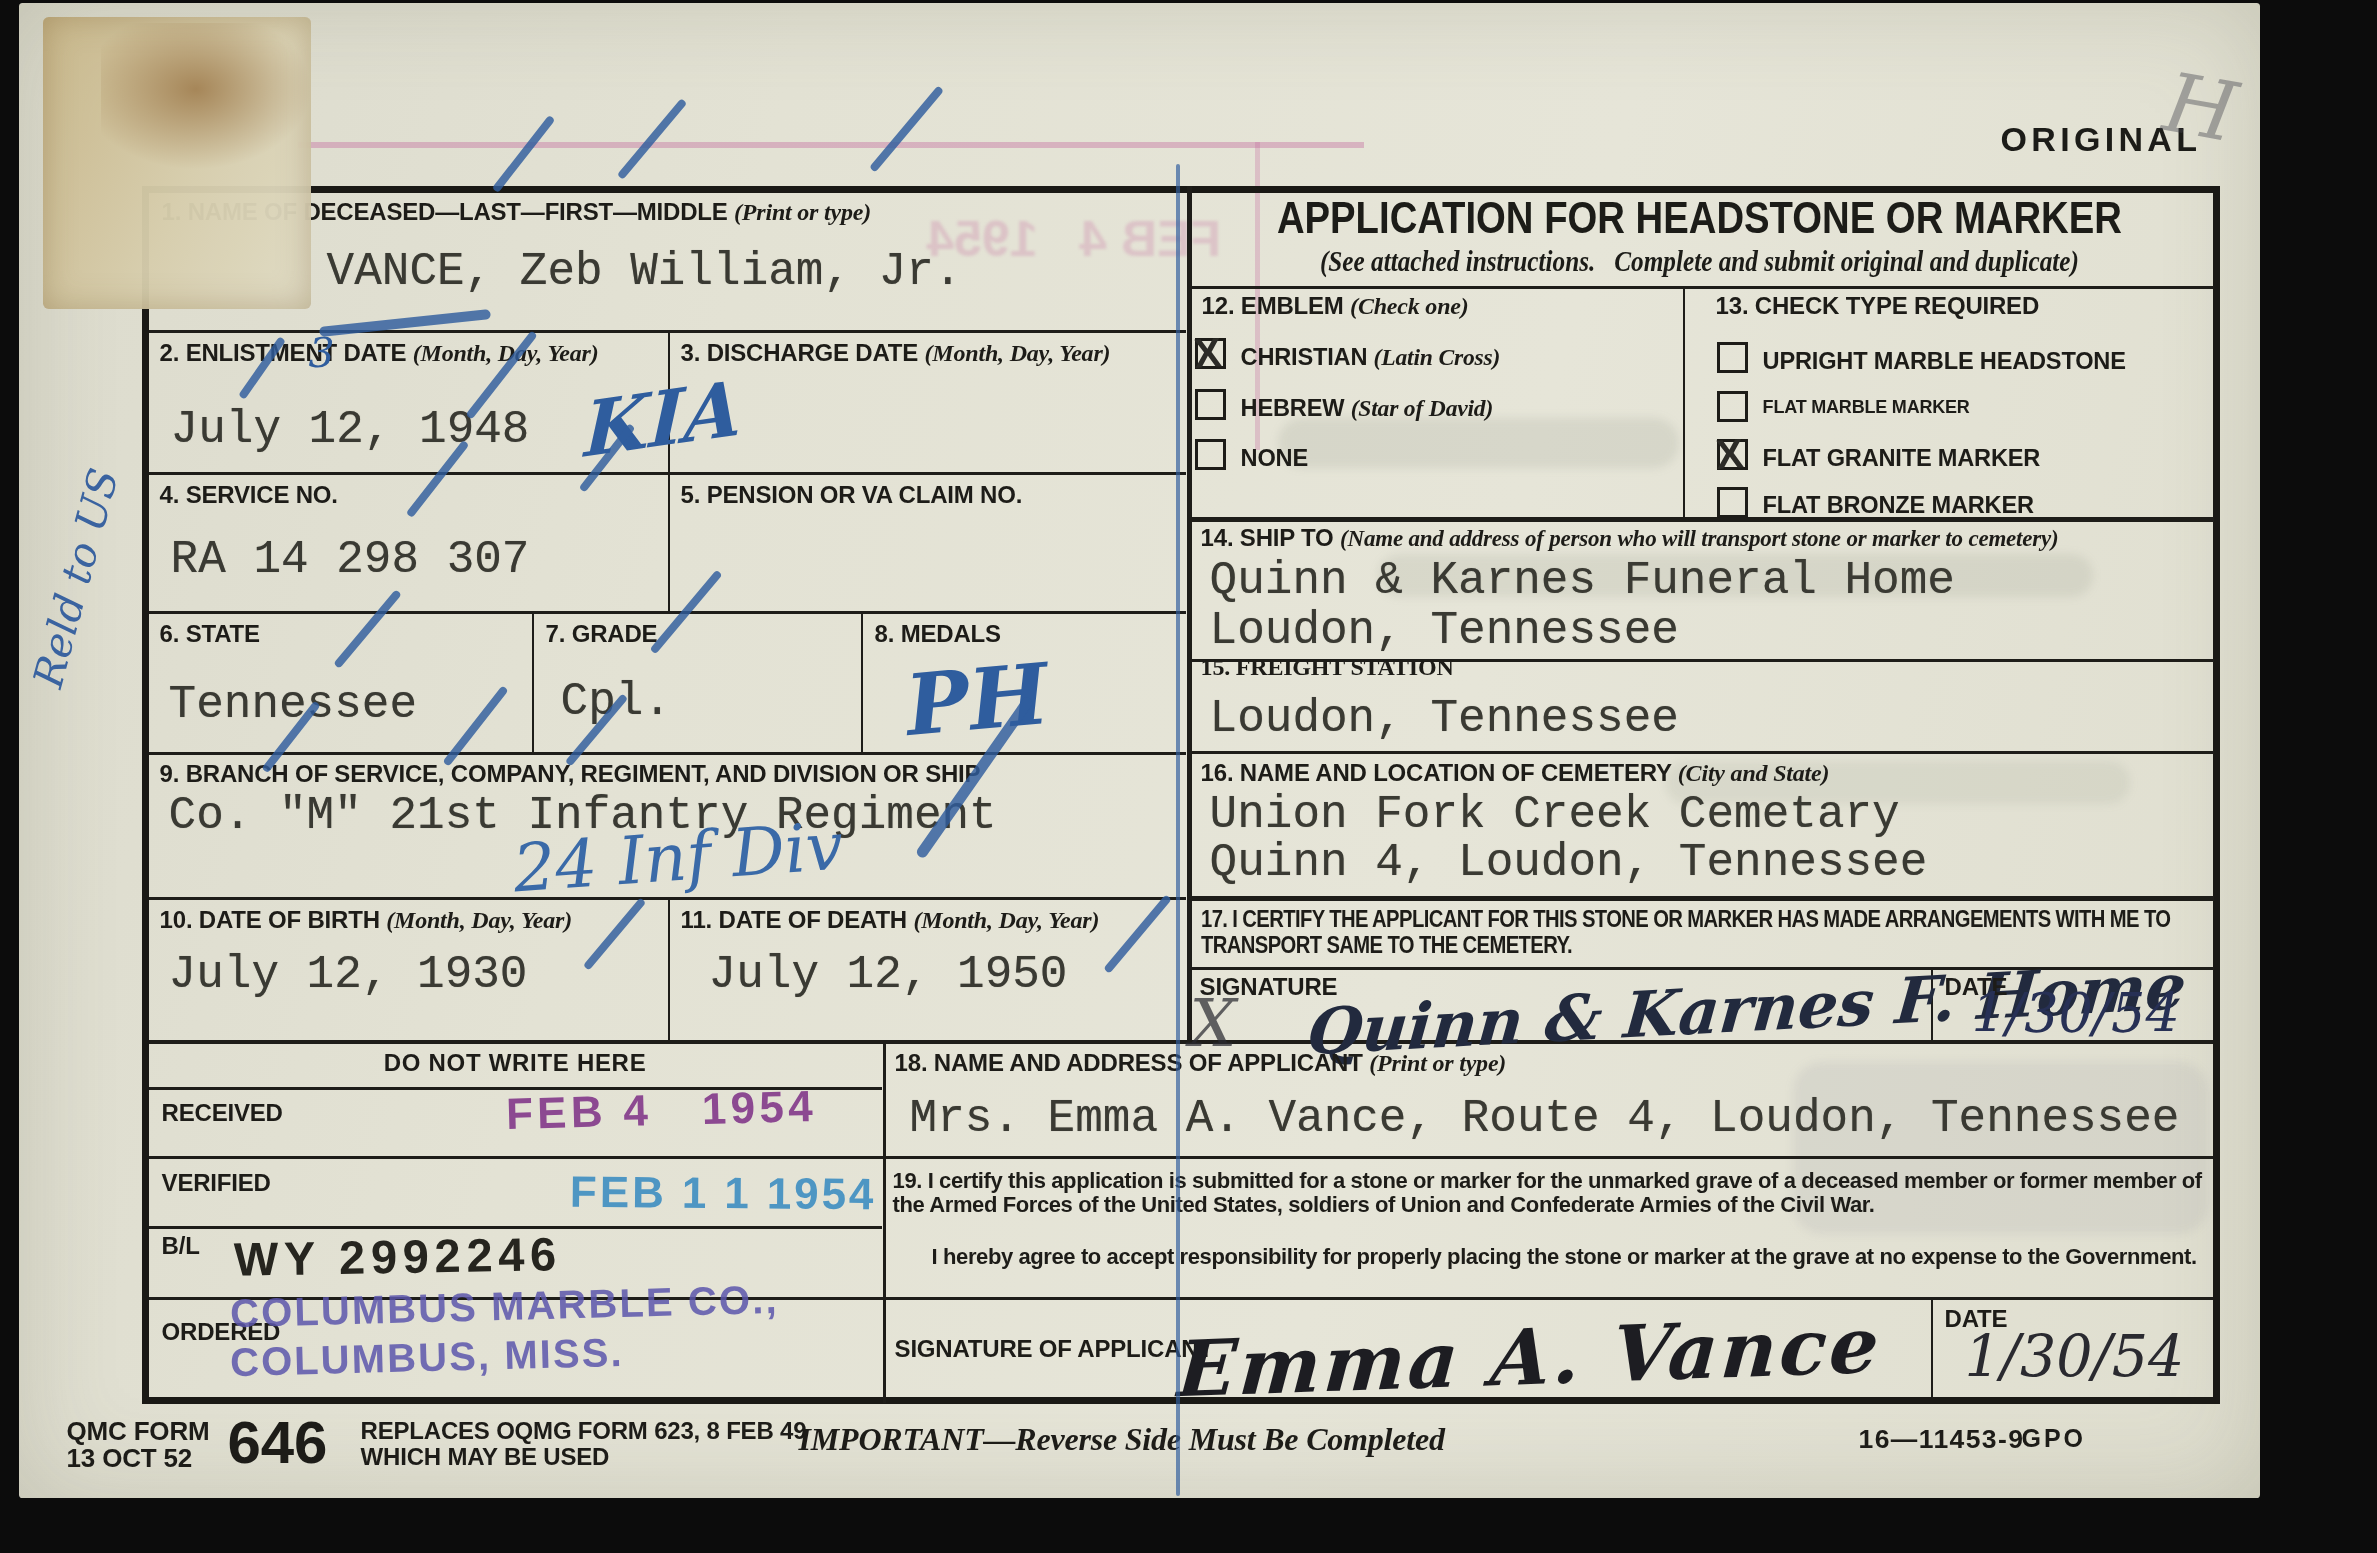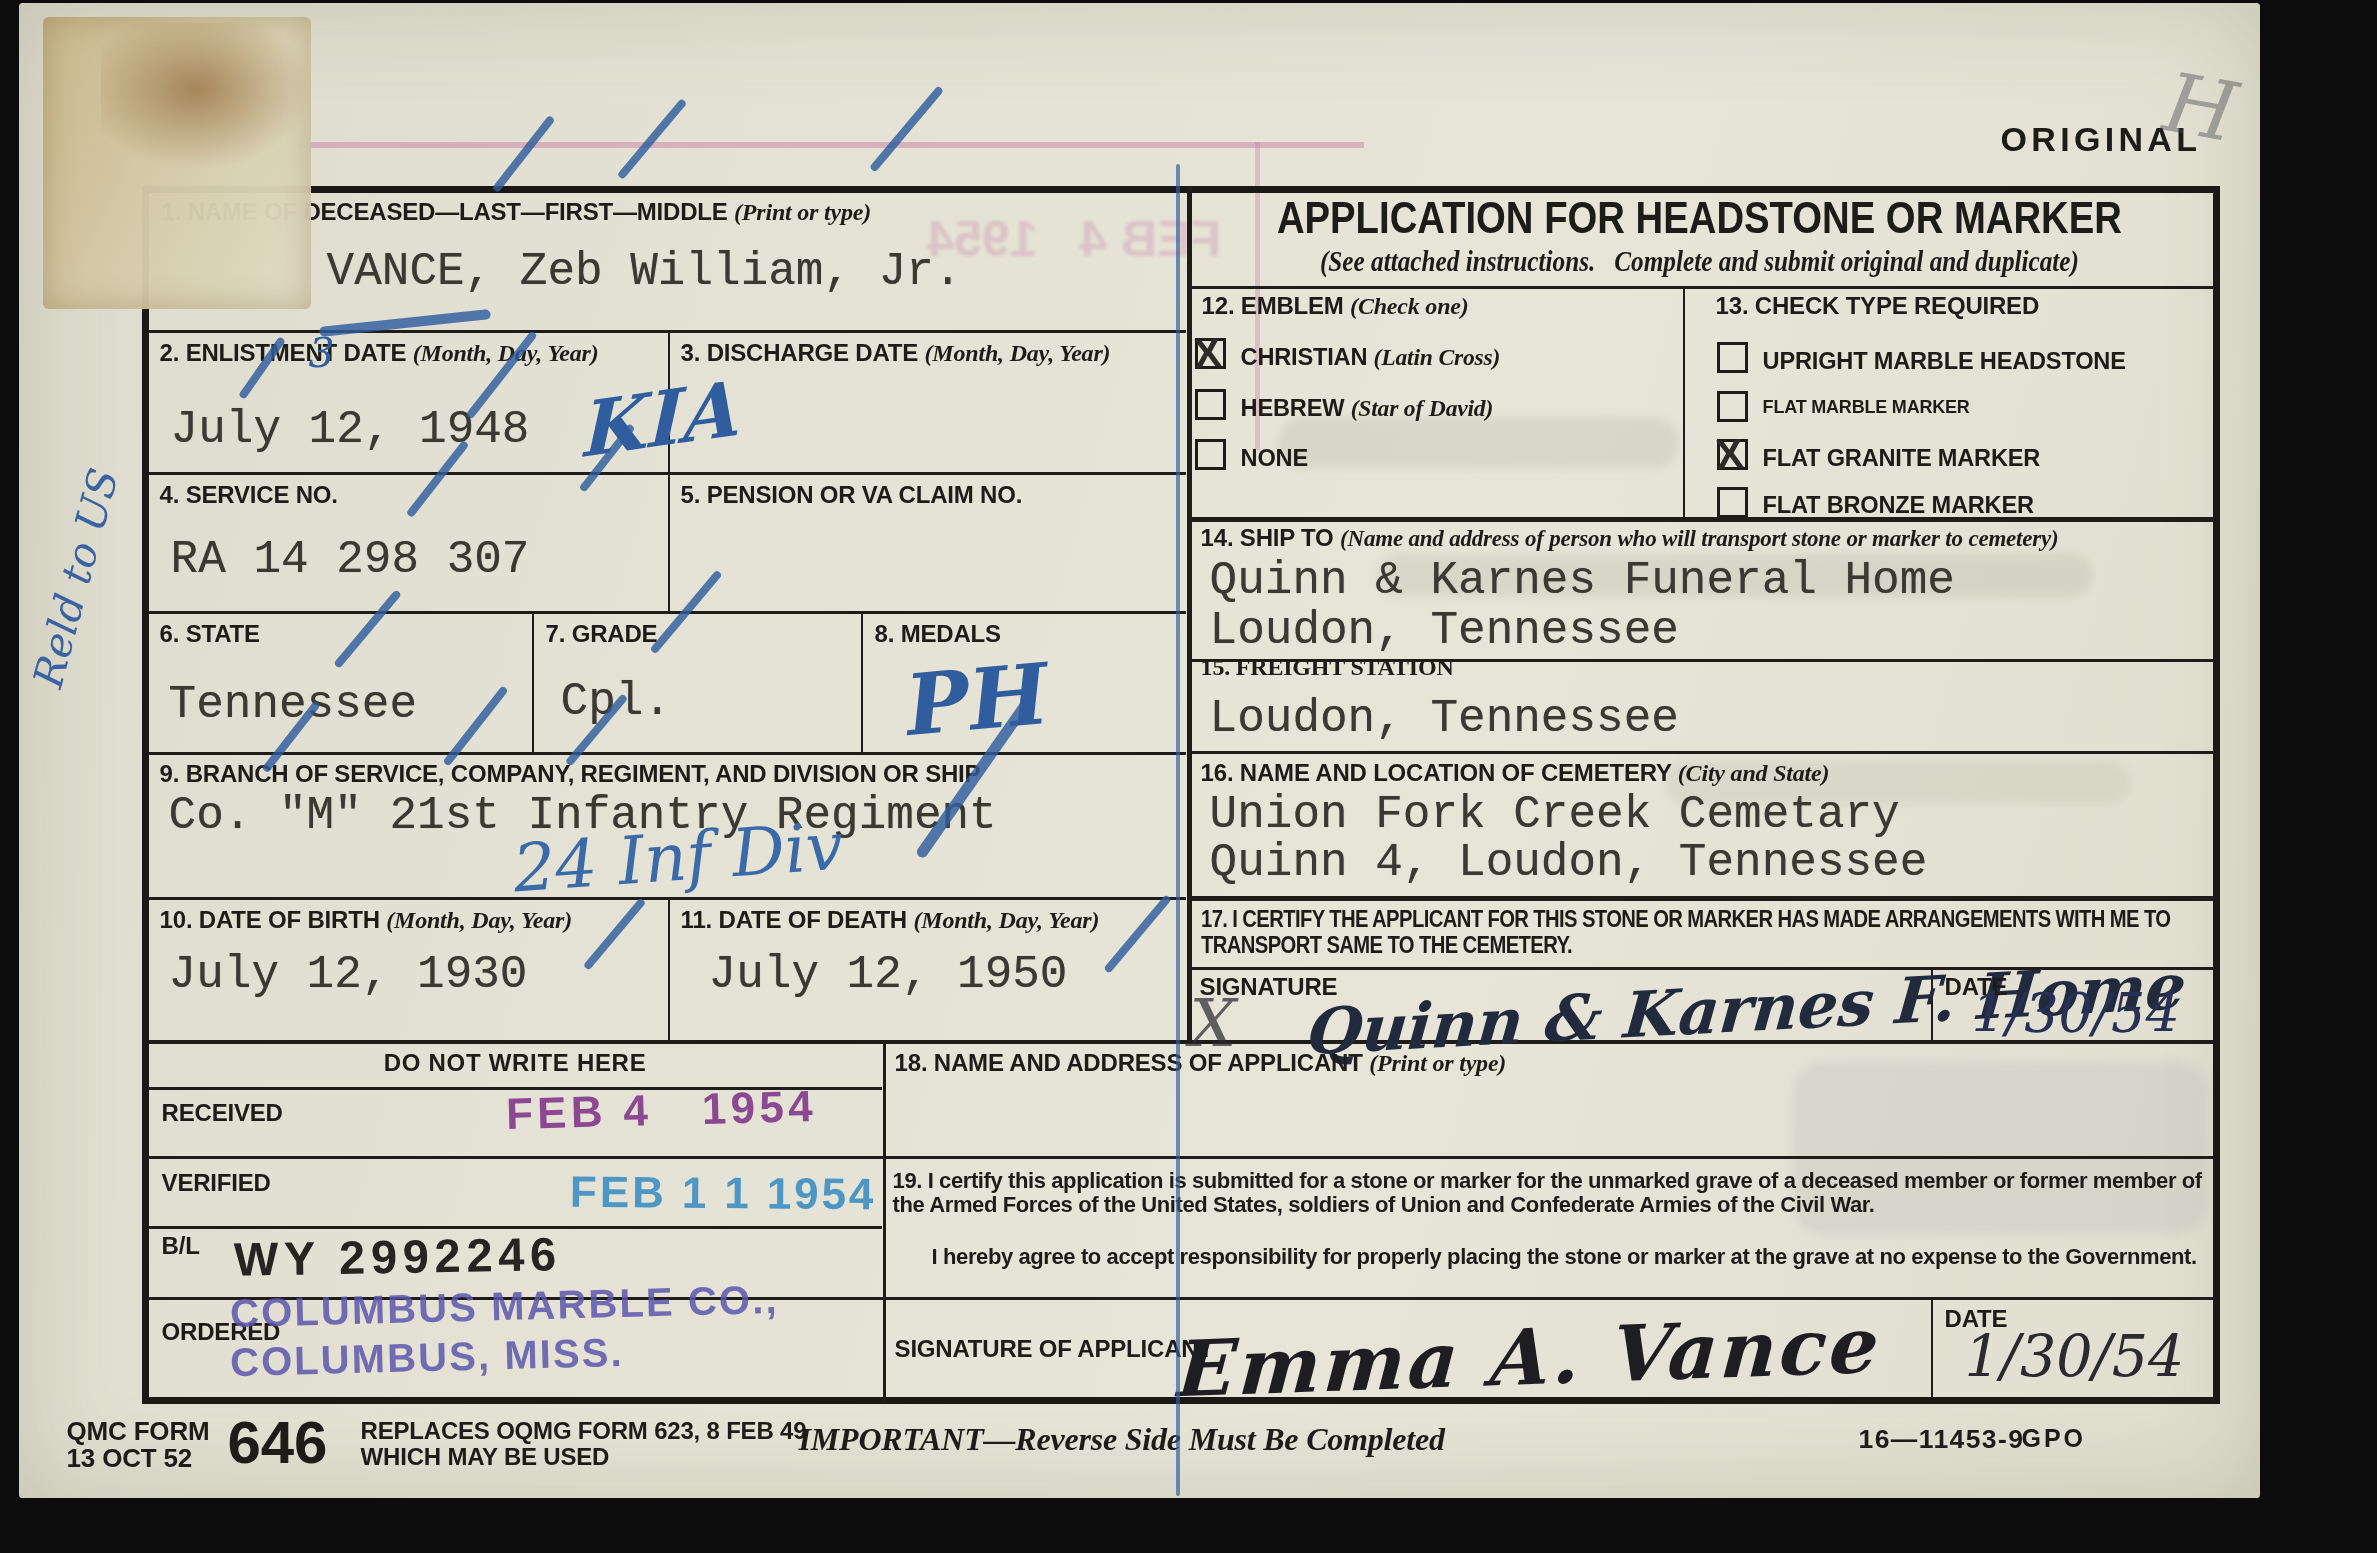--- a/index.html
+++ b/index.html
@@ -168,20 +168,21 @@
   <div class="stamp" style="left:487px;top:1082px;font-size:44px;letter-spacing:4.3px;color:#7d2f86;opacity:.85;transform:rotate(-1.5deg);">FEB 4   1954</div>
   <div class="lbl" style="left:143px;top:1166px;">VERIFIED</div>
   <div class="stamp" style="left:551px;top:1165px;font-size:44px;letter-spacing:2.9px;color:#2e86c0;opacity:.82;transform:rotate(.5deg);">FEB 1 1 1954</div>
   <div class="lbl" style="left:143px;top:1229px;">B/L</div>
   <div class="stamp" style="left:215px;top:1226px;font-size:47px;letter-spacing:5.7px;color:#26251f;transform:rotate(-1deg);">WY 2992246</div>
   <div class="lbl" style="left:143px;top:1315px;">ORDERED</div>
   <div class="stamp" style="left:211px;top:1281px;font-size:40px;letter-spacing:2.1px;color:rgba(92,86,172,.85);transform:rotate(-1.5deg);">COLUMBUS MARBLE CO.,</div>
   <div class="stamp" style="left:211px;top:1332px;font-size:40px;letter-spacing:2.1px;color:rgba(92,86,172,.85);transform:rotate(-1.5deg);">COLUMBUS, MISS.</div>
 
   <div class="lbl" style="left:876px;top:1046px;"><span>18. NAME AND ADDRESS OF APPLICANT</span> <span class="lh">(Print or type)</span></div>
+  <div class="typed" style="left:891px;top:1090px;">Mrs. Emma A. Vance, Route 4, Loudon, Tennessee</div>
 
   <div class="lbl" style="left:874px;top:1166px;width:1320px;white-space:normal;font-size:22px;line-height:24px;letter-spacing:-0.4px;">19. I certify this application is submitted for a stone or marker for the unmarked grave of a deceased member or former member of the Armed Forces of the United States, soldiers of Union and Confederate Armies of the Civil War.</div>
   <div class="lbl" style="left:874px;top:1242px;width:1320px;white-space:normal;font-size:22px;line-height:24px;letter-spacing:-0.4px;text-indent:39px;">I hereby agree to accept responsibility for properly placing the stone or marker at the grave at no expense to the Government.</div>
   <div class="lbl" style="left:876px;top:1332px;">SIGNATURE OF APPLICANT</div>
   <div class="script" style="left:1159px;top:1309px;font-size:77px;font-weight:700;color:#1d1d22;letter-spacing:2.9px;transform:rotate(-2deg) skewX(-6deg);">Emma A. Vance</div>
   <div class="lbl" style="left:1926px;top:1302px;">DATE</div>
   <div class="script" style="left:1946px;top:1320px;font-size:57px;color:#2a2a30;">1/30/54</div>
 
   <div class="lbl" style="left:48px;top:1415px;font-size:26px;line-height:27px;"><span>QMC FORM</span><br><span>13 OCT 52</span></div>
   <div class="lbl" style="left:209px;top:1405px;font-size:60px;">646</div>

